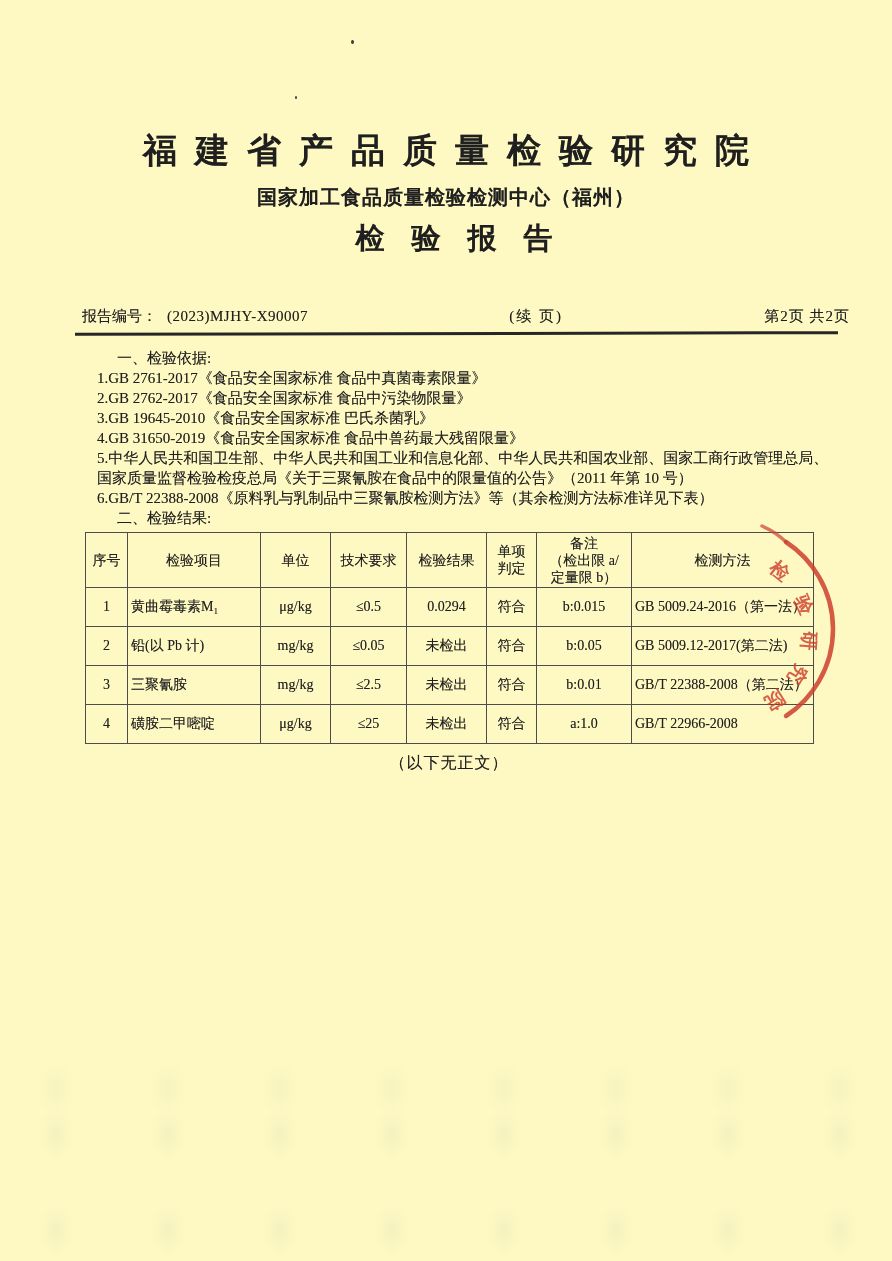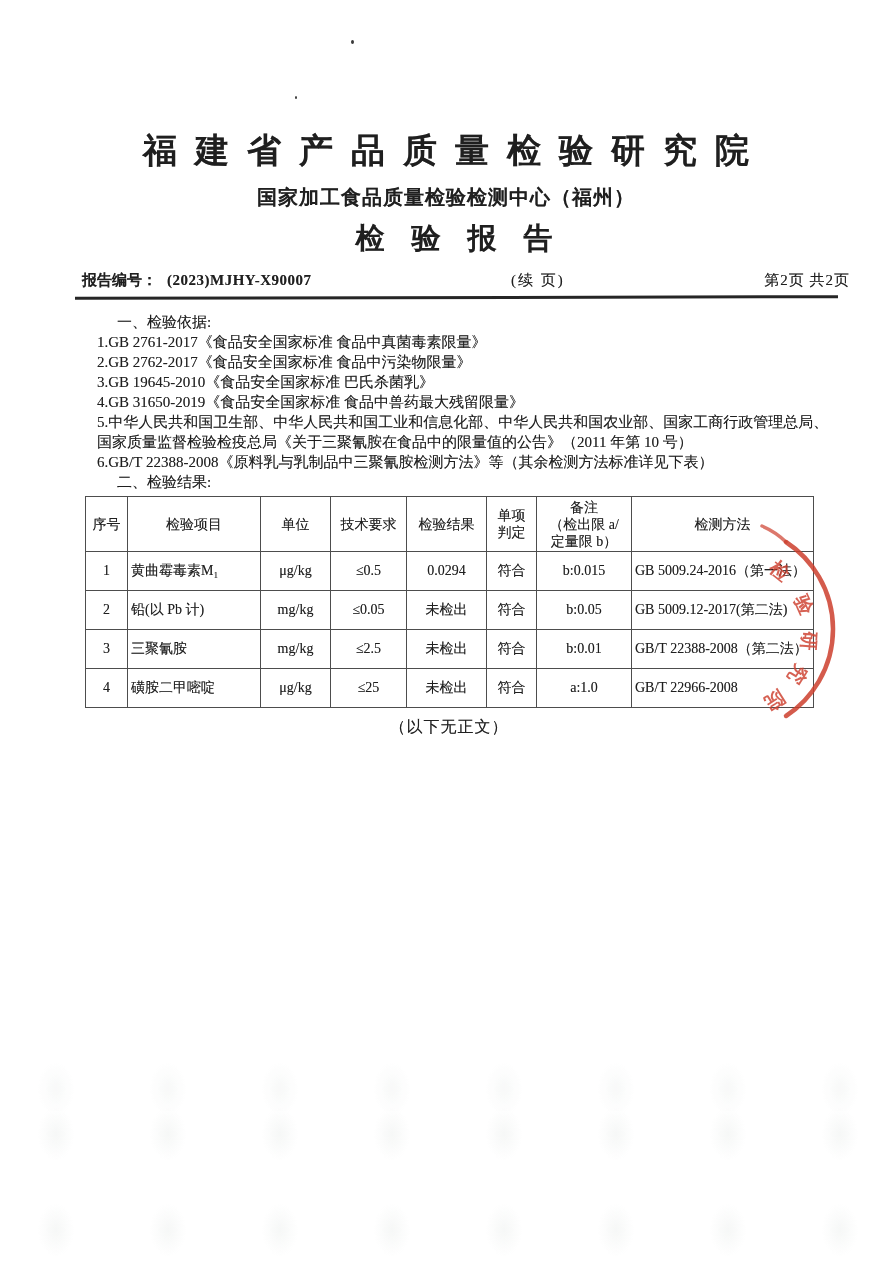--- a/index.html
+++ b/index.html
@@ -1,20 +1,20 @@
 <!DOCTYPE html>
 <html><head>
 <meta charset="utf-8">
 <style>
   html,body{margin:0;padding:0;background:#e8e8e8;}
   .page{
     position:relative;
     width:892px;height:1261px;
     margin:0 auto;
-    background:#ffffff;
+    background:#fef9c3;
     overflow:hidden;
     font-family:"Liberation Serif","DejaVu Serif",serif;
     color:#1f1f1f;
     text-shadow:0 0 .4px rgba(20,20,20,.45);
   }
   
   .hdr{ text-align:center; }
   .title1{
     margin:132px 0 0 0;
     font-size:34px; font-weight:bold;
@@ -33,24 +33,24 @@
     letter-spacing:27px; text-indent:27px;
     line-height:32px;
     padding-left:16px;
   }
   
   .meta{
     display:flex; align-items:baseline;
     margin:17px 42px 0 82px;
     font-size:15px;
   }
-  .meta .left{ white-space:nowrap;font-weight:bold; }
+  .meta .left{ white-space:nowrap; }
   .meta .left .num{ margin-left:10px; letter-spacing:.5px; }
   .meta .mid{ flex:1; text-align:center; letter-spacing:2px; }
-  .meta .right{ white-space:nowrap; letter-spacing:1px; }
+  .meta .right{ white-space:nowrap; letter-spacing:1px;margin-top:36px; }
   .rule{
     border:0; height:3px;
     background:#262626;
     margin:6px 54px 0 75px;
     transform:rotate(-.12deg);
   }
   
   .body{
     margin:13px 58px 0 97px;
     font-size:15px; line-height:20px;

